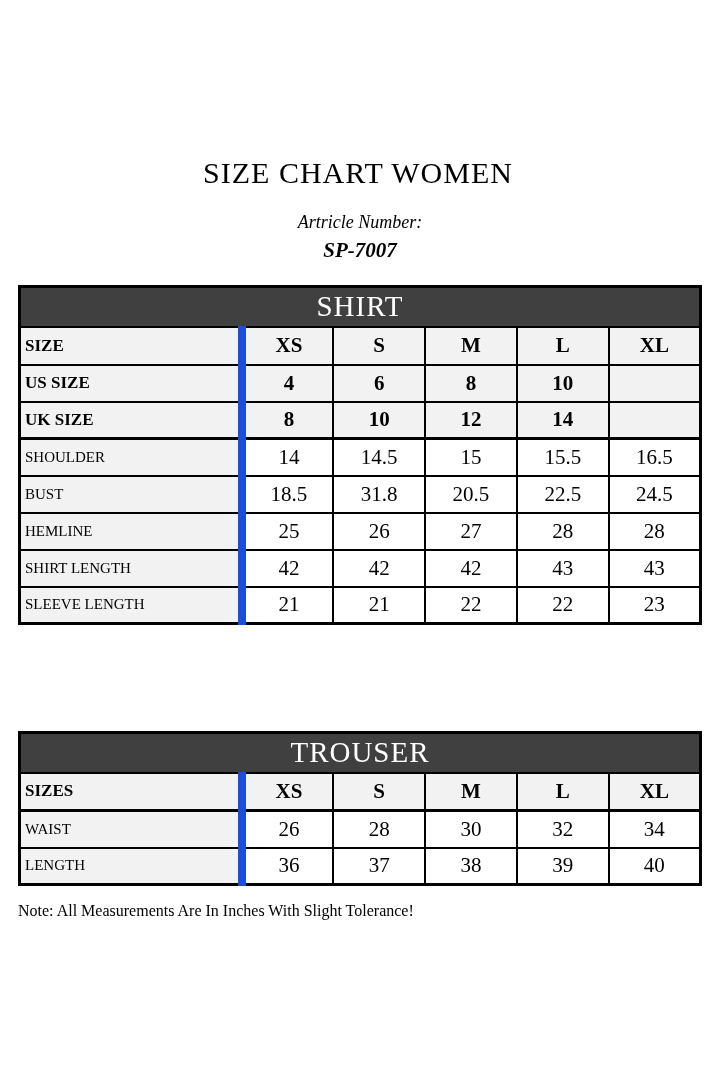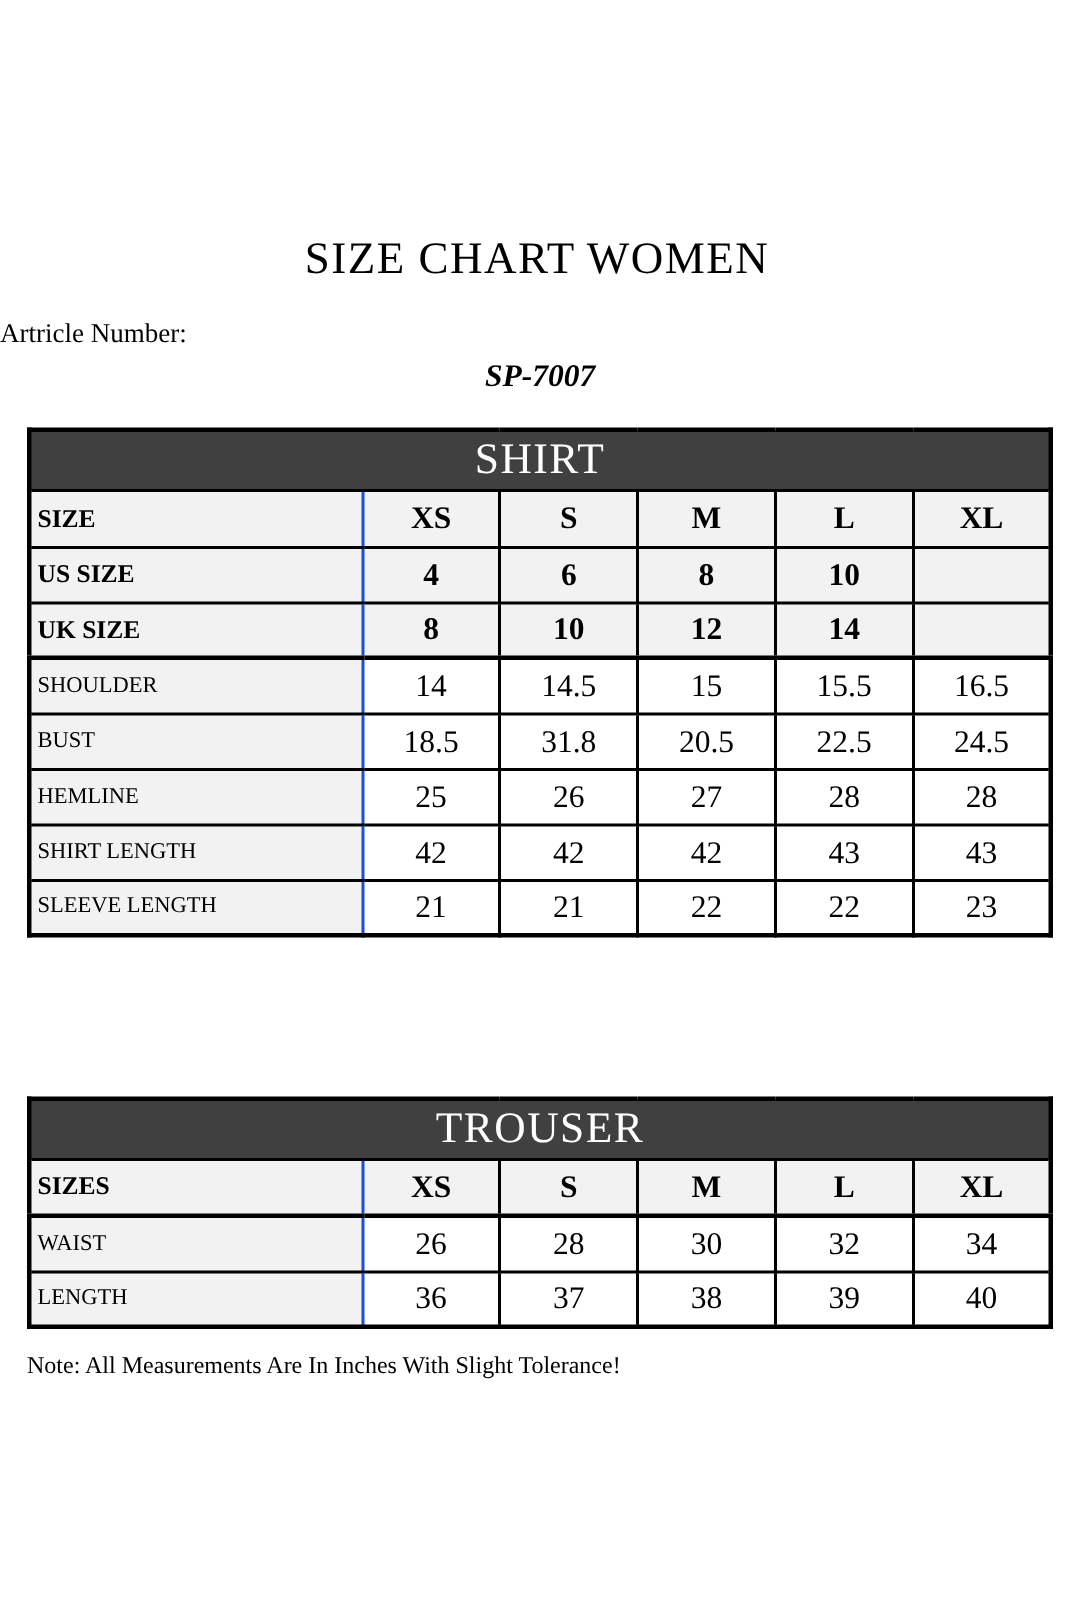--- a/index.html
+++ b/index.html
@@ -13,21 +13,21 @@
   }
   .page { position: absolute; inset: 0; background: #ffffff; }
 
   .doc-title {
     position: absolute; top: 156px; left: 0; width: 716px;
     text-align: center; font-size: 30px; letter-spacing: 1px;
     font-weight: normal;
   }
   .article-label {
     position: absolute; top: 212px; left: 0; width: 720px;
-    text-align: left; font-size: 18px;
+    text-align: center; font-size: 18px; font-style: italic;
   }
   .article-number {
     position: absolute; top: 238px; left: 0; width: 720px;
     text-align: center; font-size: 21px; font-weight: bold; font-style: italic;
   }
 
   table.size-table {
     position: absolute; left: 18px; width: 684px;
     border-collapse: collapse; table-layout: fixed;
     border: 3px solid #000000;
@@ -43,21 +43,21 @@
     background: #404040; color: #ffffff;
     text-align: center; font-size: 29px; letter-spacing: 1px;
     height: 40px; border: 2px solid #000000;
   }
 
   tr.body-row { height: 37px; }
   tr.first-body { height: 38px; }
 
   td.lbl {
     text-align: left; padding-left: 4px;
-    background: #f2f2f2; border-right: 2px solid #1d4ed8;
+    background: #f2f2f2; border-right: 8px solid #1d4ed8;
     font-size: 15px;
   }
   td.val { text-align: center; font-size: 21px; background: #ffffff; }
 
   tr.shaded td.val { background: #f2f2f2; }
   tr.bold-row td { font-weight: bold; }
   tr.bold-row td.lbl { font-size: 17px; }
   tr.sizes-row td.val { font-weight: bold; background: #f2f2f2; }
   tr.sizes-row td.lbl { font-size: 17px; font-weight: bold; }
   tr.block-end td { border-bottom: 3px solid #000000; }

